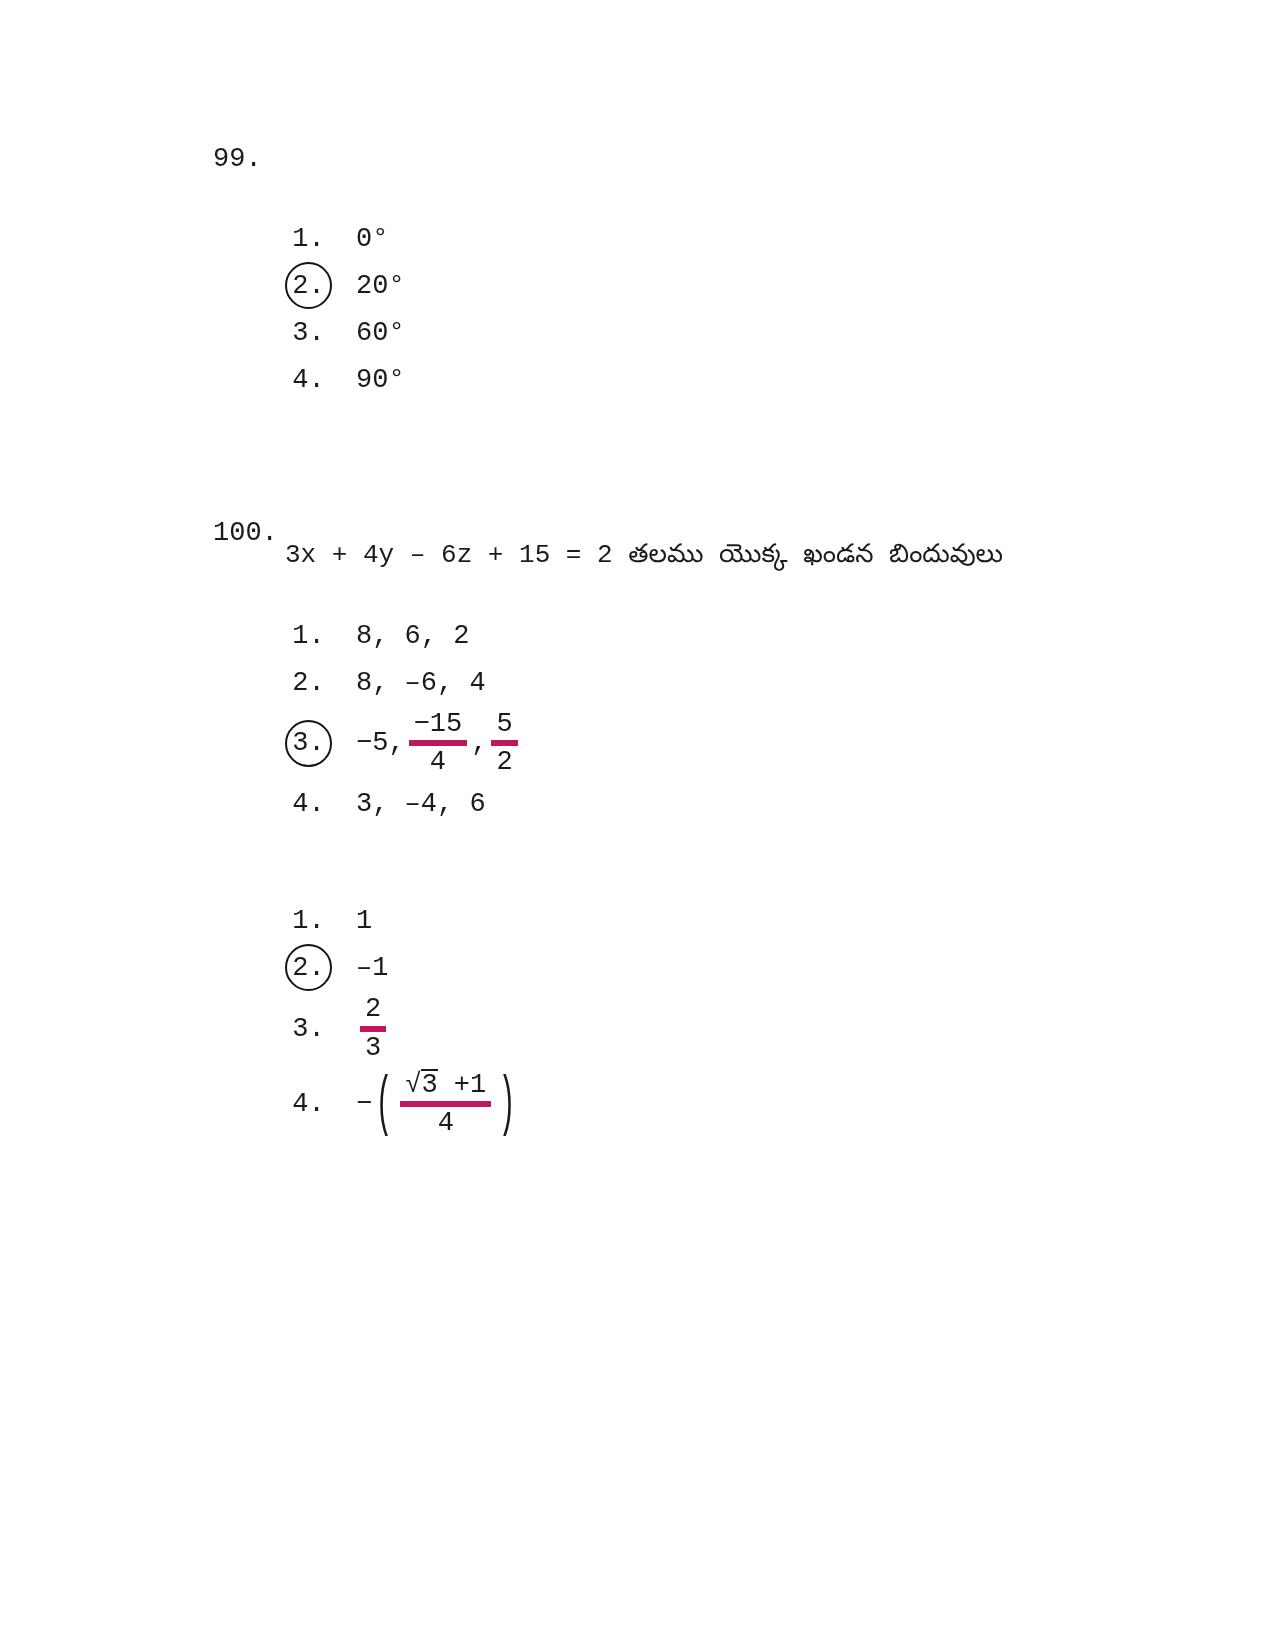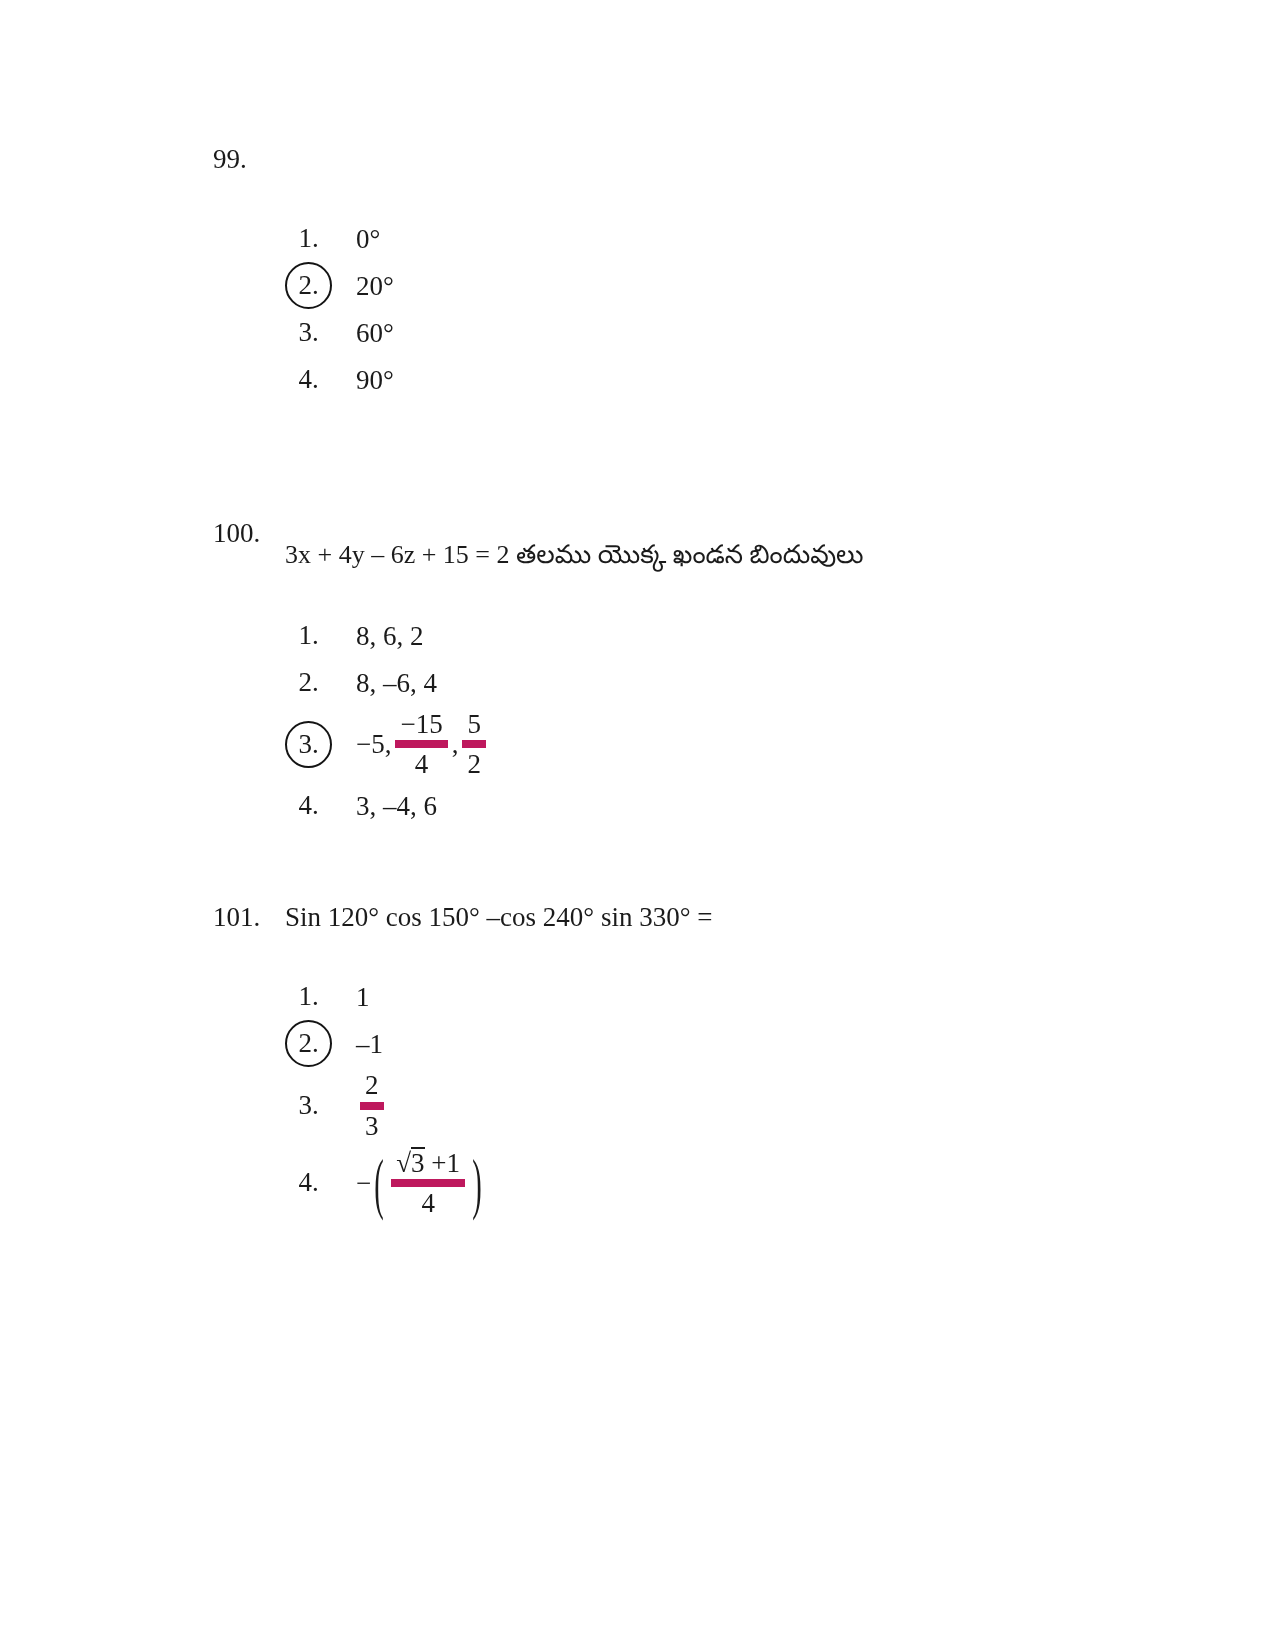--- a/index.html
+++ b/index.html
@@ -3,21 +3,21 @@
 <meta charset="utf-8">
 <style>
   html, body { margin: 0; padding: 0; }
   body {
     width: 1275px; height: 1651px;
     background: #ffffff;
     color: #1b1b1b;
     font-family: "Liberation Serif", "DejaVu Serif", serif;
     overflow: hidden;
   }
-  .page { box-sizing: border-box; padding: 141px 60px 0 213px; }
+  .page { box-sizing: border-box; padding: 141px 60px 0 213px; font-family: Liberation Mono, monospace; }
 
   .question { }
   .question + .question { margin-top: 112px; }
   .question:nth-of-type(3) { margin-top: 70px; }
 
   .qhead { display: flex; align-items: flex-start; }
   .qnum  { flex: none; width: 72px; font-size: 27px; line-height: 36px; }
   .qbody { width: 830px; }
   .qen   { margin: 0; font-size: 27px; line-height: 36px; white-space: pre-line; }
   .qte   { margin: 21px 0 0 0; font-size: 26px; line-height: 38px; }
@@ -30,21 +30,21 @@
     font-size: 27px; box-sizing: border-box;
   }
   .badge.circled { border: 2.5px solid #141414; border-radius: 50%; }
   .optval {
     margin-left: 24px; font-size: 27px; line-height: 34px;
     display: inline-flex; align-items: center;
   }
   .mtext { white-space: pre; }
 
   .frac { display: inline-block; text-align: center; vertical-align: middle; margin: 3px 4px; line-height: 1.12; }
-  .frac .num { display: block; border-bottom: 8px solid #be185d; padding: 0 5px 1px 5px; }
+  .frac .num { display: block; border-bottom: 6px solid #be185d; padding: 0 5px 1px 5px; }
   .frac .den { display: block; padding-top: 1px; }
 
   .sqrt    { letter-spacing: 0; }
   .sqrtval { display: inline-block; border-top: 2px solid #1b1b1b; line-height: 1.05; }
 
   .paren {
     display: inline-block; font-size: 30px;
     transform: scaleY(2.25) scaleX(0.95);
     margin: 0 3px; font-weight: 400;
   }
@@ -122,26 +122,20 @@
           </div>
           <div class="option">
             <span class="badge">4.</span>
             <span class="optval">
               <span class="mtext">3, –4, 6</span>
             </span>
           </div>
         </div>
       </section>
       <section class="question">
-        <div class="qhead">
-          <span class="qnum">101.</span>
-          <div class="qbody">
-            <p class="qen">Sin 120° cos 150° –cos 240° sin 330° =</p>
-          </div>
-        </div>
         <div class="options">
           <div class="option">
             <span class="badge">1.</span>
             <span class="optval">
               <span class="mtext">1</span>
             </span>
           </div>
           <div class="option">
             <span class="badge circled">2.</span>
             <span class="optval">

